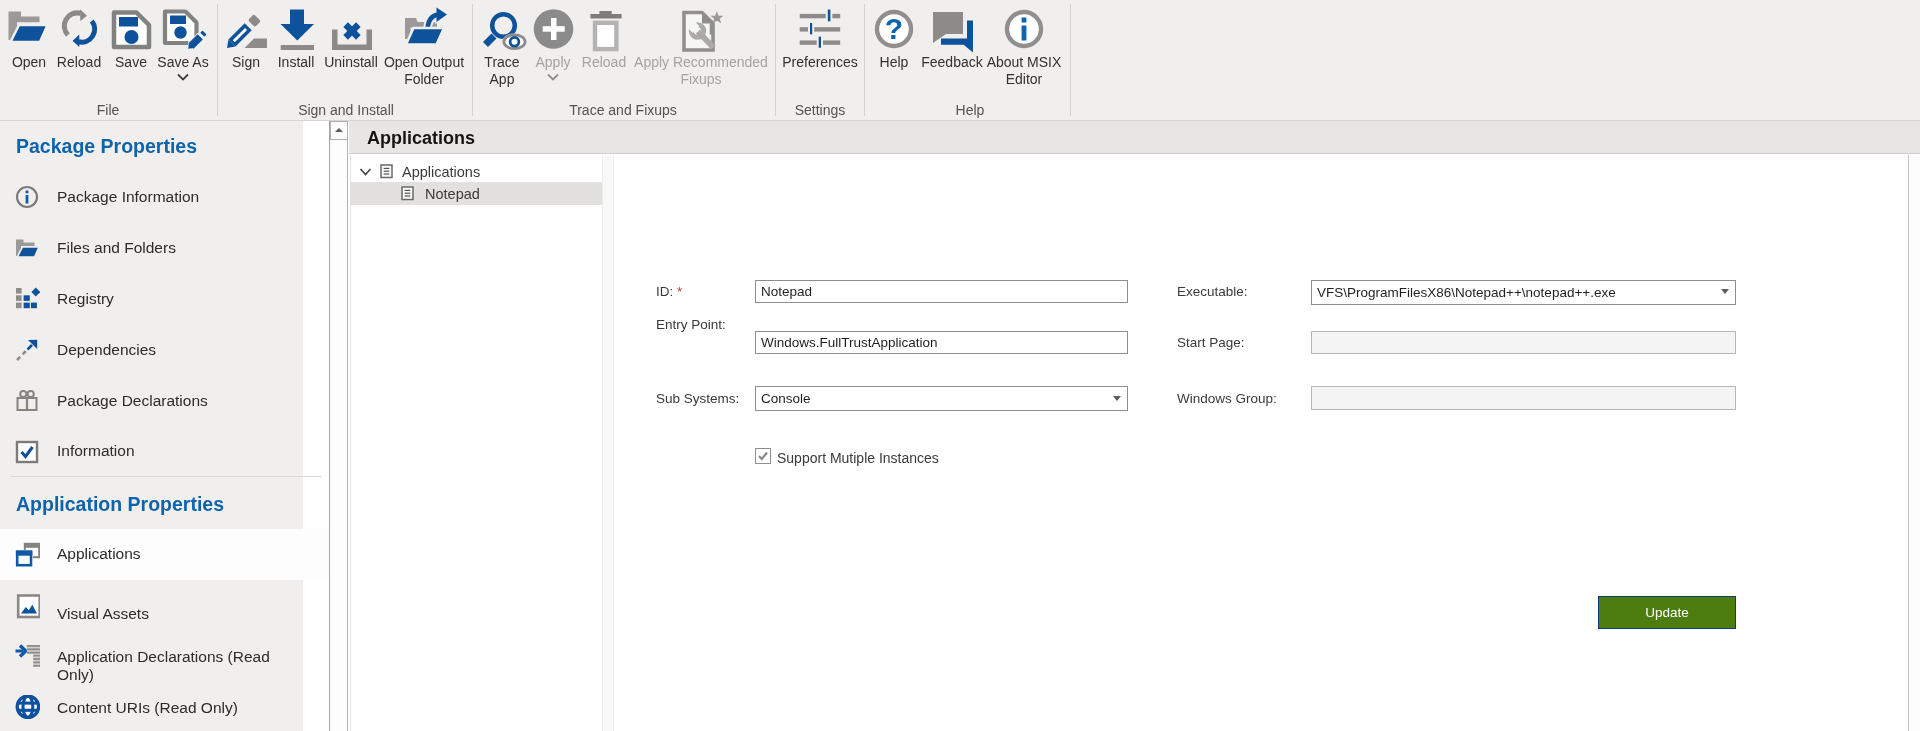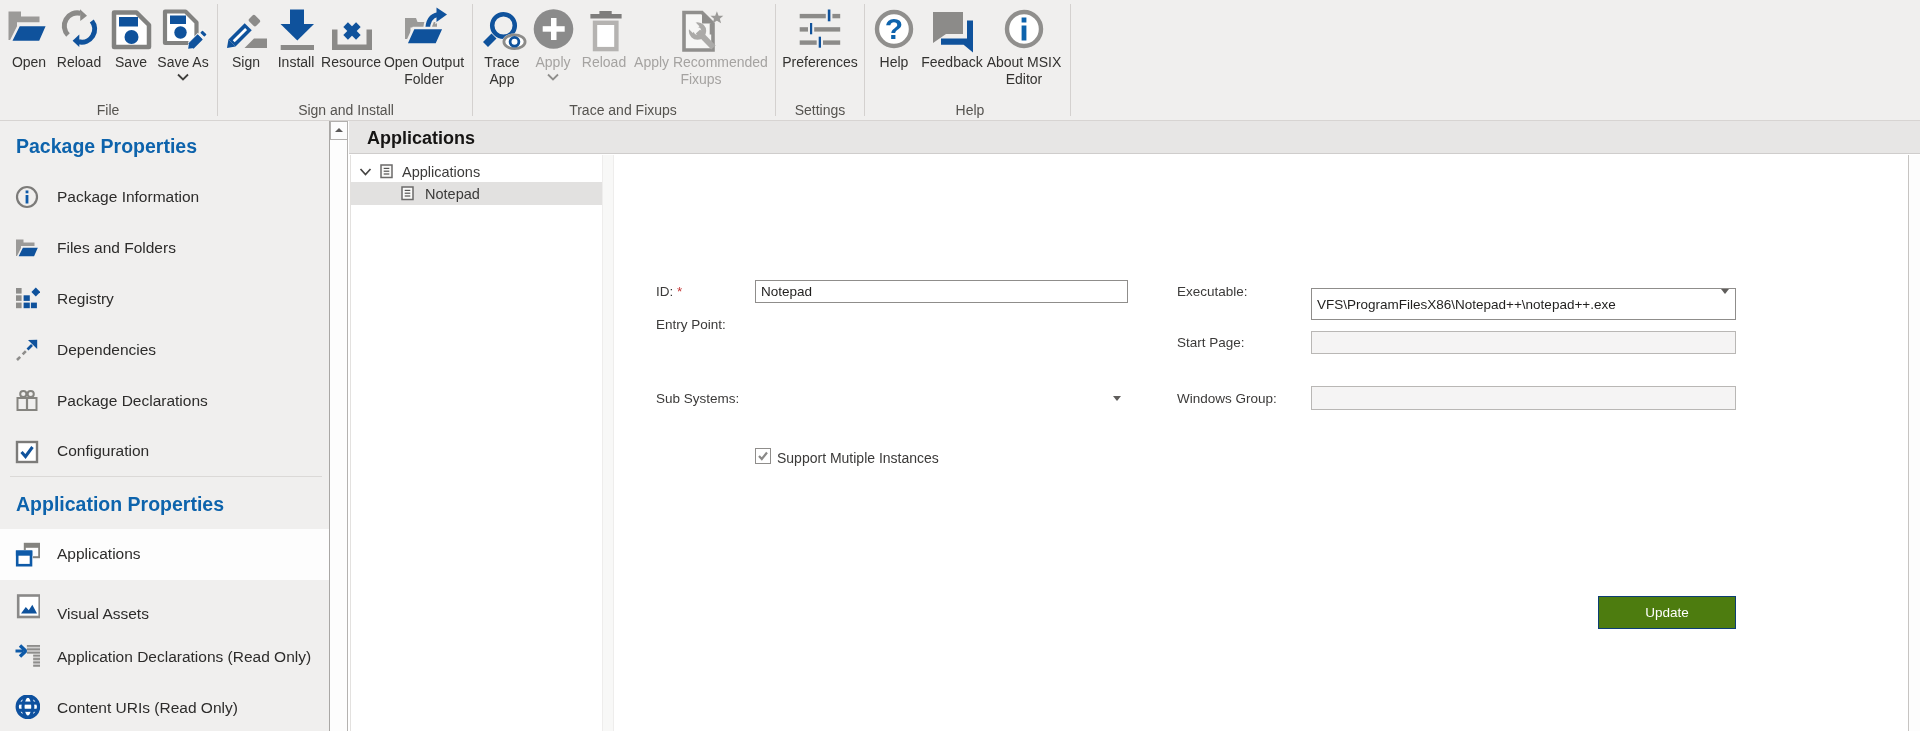--- a/index.html
+++ b/index.html
@@ -8,21 +8,21 @@
 #page { position:absolute; left:0; top:0; width:1920px; height:731px; background:#ffffff; overflow:hidden; }
 .abs { position:absolute; }
 
 #toolbar { position:absolute; left:0; top:0; width:1920px; height:121px; background:#f0efee; border-bottom:1px solid #d7d4d2; }
 .tblabel { position:absolute; width:160px; text-align:center; font-size:14px; line-height:16.5px; color:#333230; }
 .tblabel.dis { color:#a5a3a1; }
 .vsep { position:absolute; top:4px; height:112px; width:1px; background:#d4d1cf; }
 .grplabel { position:absolute; top:102px; width:220px; text-align:center; font-size:14px; color:#55534f; }
 .chev { position:absolute; }
 
-#sidebar { position:absolute; left:0; top:121px; width:329px; height:610px; background:#f0efee; }
+#sidebar { position:absolute; left:0; top:121px; width:303px; height:610px; background:#f0efee; }
 .sbhead { position:absolute; left:16px; font-size:19.5px; font-weight:bold; color:#0d63ac; }
 .sbitem { position:absolute; left:57px; font-size:15.5px; line-height:18px; color:#2d2c2b; }
 .sbicon { position:absolute; left:14px; }
 
 #titlebar { position:absolute; left:349px; top:121px; width:1571px; height:33px; background:#e7e6e5; border-bottom:1px solid #cfcdcc; }
 .formlabel { position:absolute; font-size:13.5px; color:#3b3a39; }
 .tbox { position:absolute; background:#fff; border:1px solid #8f8d8b; font-size:13.5px; color:#201f1e; padding-left:5px; display:flex; align-items:center; }
 .tbox.dis { background:#f5f4f4; border:1px solid #b9b7b5; }
 .caret { position:absolute; width:0; height:0; border-left:4.5px solid transparent; border-right:4.5px solid transparent; border-top:5px solid #5f5d5b; }
 </style>
@@ -156,21 +156,21 @@
   <svg class="chev" style="left:547px;top:73px" width="12" height="8">
         <polyline points="1,1.5 6,6.5 11,1.5" stroke="#8f8e8c" stroke-width="1.8" fill="none"></polyline>
       </svg>
 
   <div class="tblabel" style="left:-51px;top:54px">Open</div>
   <div class="tblabel" style="left:-1px;top:54px">Reload</div>
   <div class="tblabel" style="left:51px;top:54px">Save</div>
   <div class="tblabel" style="left:103px;top:54px">Save As</div>
   <div class="tblabel" style="left:166px;top:54px">Sign</div>
   <div class="tblabel" style="left:216px;top:54px">Install</div>
-  <div class="tblabel" style="left:271px;top:54px">Resource</div>
+  <div class="tblabel" style="left:271px;top:54px">Uninstall</div>
   <div class="tblabel" style="left:344px;top:54px">Open Output<br>Folder</div>
   <div class="tblabel" style="left:422px;top:54px">Trace<br>App</div>
   <div class="tblabel dis" style="left:473px;top:54px">Apply</div>
   <div class="tblabel dis" style="left:524px;top:54px">Reload</div>
   <div class="tblabel dis" style="left:621px;top:54px">Apply Recommended<br>Fixups</div>
   <div class="tblabel" style="left:740px;top:54px">Preferences</div>
   <div class="tblabel" style="left:814px;top:54px">Help</div>
   <div class="tblabel" style="left:872px;top:54px">Feedback</div>
   <div class="tblabel" style="left:944px;top:54px">About MSIX<br>Editor</div>
 
@@ -227,21 +227,21 @@
     <line x1="13" y1="10" x2="13" y2="22" stroke="#85847f" stroke-width="2.2"></line>
     <circle cx="9.3" cy="6" r="3.1" stroke="#85847f" stroke-width="2" fill="none"></circle>
     <circle cx="16.7" cy="6" r="3.1" stroke="#85847f" stroke-width="2" fill="none"></circle>
   </svg>
   <div class="sbitem" style="top:270.5px">Package Declarations</div>
 
   <svg class="sbicon" style="top:317.9px" width="26" height="26">
     <rect x="3" y="3" width="20" height="20" stroke="#7c7b79" stroke-width="2.4" fill="#fff"></rect>
     <polyline points="7.5,13 11.5,17.5 18.5,8" stroke="#0f529c" stroke-width="3" fill="none"></polyline>
   </svg>
-  <div class="sbitem" style="top:321.4px">Configuration</div>
+  <div class="sbitem" style="top:321.4px">Information</div>
   <div class="abs" style="left:10px;top:355px;width:312px;height:1px;background:#dbd9d7"></div>
   <div class="sbhead" style="top:371.5px">Application Properties</div>
 
   <svg class="sbicon" style="top:420.5px" width="26" height="26">
     <rect x="10.8" y="1.8" width="14.4" height="13.4" stroke="#84837f" stroke-width="2" fill="none"></rect>
     <rect x="10" y="1" width="16" height="4.8" fill="#84837f"></rect>
     <rect x="1.4" y="8" width="17.4" height="17" fill="#fdfdfd"></rect>
     <rect x="3.2" y="9.8" width="13.8" height="13.4" stroke="#0e5aa8" stroke-width="2.6" fill="#fff"></rect>
     <rect x="1.9" y="8.5" width="16.4" height="5.2" fill="#0e5aa8"></rect>
   </svg>
@@ -305,22 +305,24 @@
   </svg>
   <div class="abs" style="left:425px;top:185.5px;font-size:14.5px;line-height:17px;color:#3b3a39">Notepad</div>
 
   <div class="formlabel" style="left:656px;top:284px">ID: <span style="color:#c43535">*</span></div>
   <div class="formlabel" style="left:656px;top:317px">Entry Point:</div>
   <div class="formlabel" style="left:656px;top:391px">Sub Systems:</div>
   <div class="formlabel" style="left:1177px;top:284px">Executable:</div>
   <div class="formlabel" style="left:1177px;top:334.5px">Start Page:</div>
   <div class="formlabel" style="left:1177px;top:391px">Windows Group:</div>
   <div class="tbox" style="left:755px;top:280px;width:373px;height:23px">Notepad</div>
+  <div class="tbox" style="left:755px;top:331px;width:373px;height:23px">Windows.FullTrustApplication</div>
+  <div class="tbox" style="left:755px;top:386px;width:373px;height:25px">Console</div>
   <div class="caret" style="left:1113px;top:396px"></div>
-  <div class="tbox" style="left:1311px;top:288px;width:425px;height:32px">VFS\ProgramFilesX86\Notepad++\notepad++.exe</div>
+  <div class="tbox" style="left:1311px;top:280px;width:425px;height:25px">VFS\ProgramFilesX86\Notepad++\notepad++.exe</div>
   <div class="caret" style="left:1721px;top:289px"></div>
   <div class="tbox dis" style="left:1311px;top:331px;width:425px;height:23px"></div>
   <div class="tbox dis" style="left:1311px;top:386px;width:425px;height:24px"></div>
 
   <div class="abs" style="left:755px;top:448px;width:16px;height:16px;background:#fff;border:1px solid #8f8d8b"></div>
   <svg class="abs" style="left:756px;top:449px" width="14" height="14">
       <polyline points="3,7 5.8,10 11,3.5" stroke="#8a8988" stroke-width="2.2" fill="none"></polyline>
     </svg>
   <div class="abs" style="left:777px;top:449.5px;font-size:14px;color:#3b3a39">Support Mutiple Instances</div>
 

